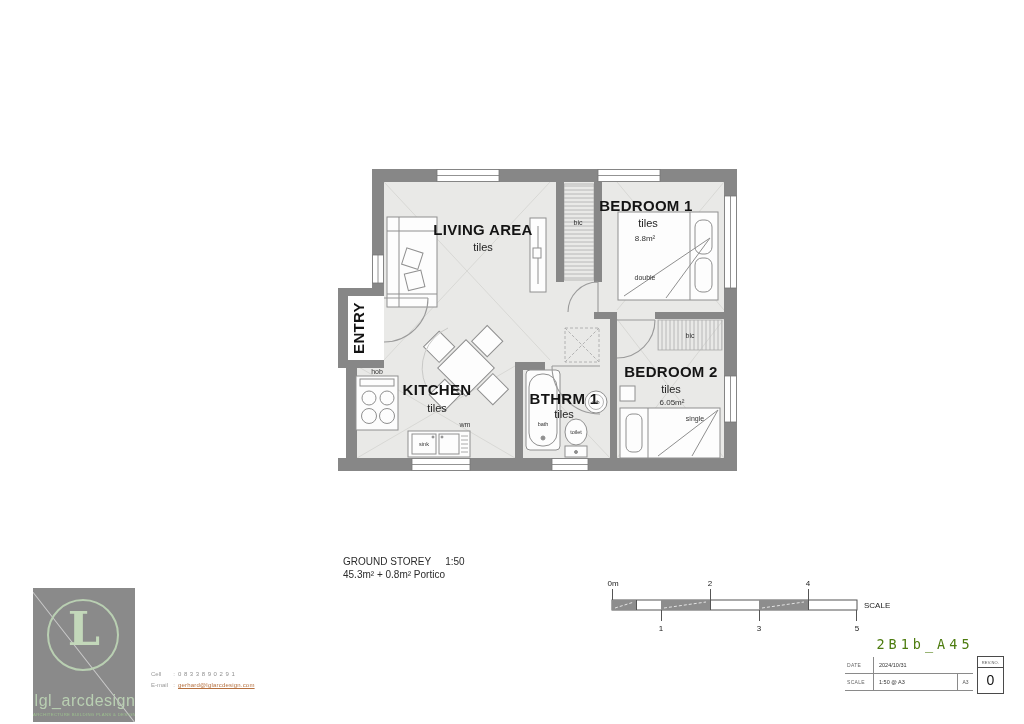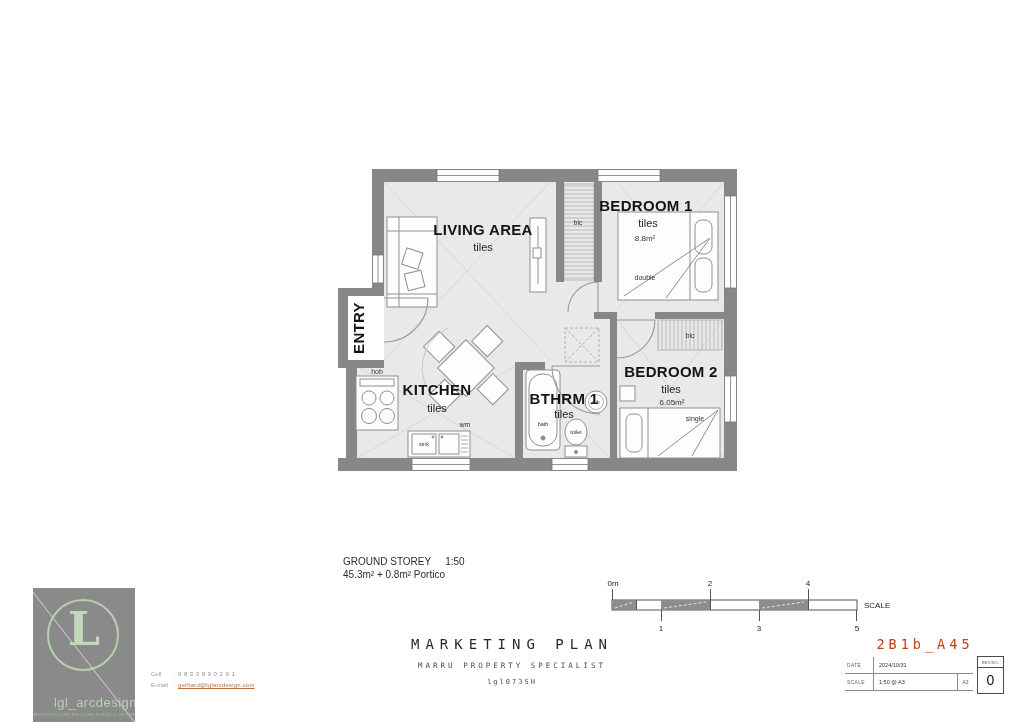--- a/index.html
+++ b/index.html
@@ -15,42 +15,42 @@
 
   .caption{position:absolute;left:343px;top:555px;font-size:10px;color:#2b2b2b;line-height:13px;}
   .caption .gap{display:inline-block;width:14px;}
 
   .titleblock{position:absolute;left:362px;top:636px;width:300px;text-align:center;color:#2a2a2a;}
   .tb-title{font-family:"DejaVu Sans Mono",monospace;font-size:14px;letter-spacing:6px;white-space:nowrap;}
   .tb-sub{margin-top:9px;font-family:"DejaVu Sans Mono",monospace;font-size:7.5px;letter-spacing:3px;color:#4a4a4a;white-space:nowrap;}
   .tb-code{margin-top:8px;font-family:"DejaVu Sans Mono",monospace;font-size:7px;letter-spacing:2px;color:#4a4a4a;}
 
   .sheetnum{position:absolute;left:859px;top:636px;width:132px;text-align:center;
-            font-family:"DejaVu Sans Mono",monospace;font-size:13.5px;letter-spacing:4px;color:#c2410c;white-space:nowrap;}
+            font-family:"DejaVu Sans Mono",monospace;font-size:13.5px;letter-spacing:4px;color:#4d7c0f;white-space:nowrap;}
 
   .itable{position:absolute;left:845px;top:657px;width:128px;font-size:5.5px;color:#333;}
   .itable .row{display:flex;align-items:stretch;height:16px;border-bottom:1px solid #8a8a8a;}
   .itable .lbl{width:26px;border-right:1px solid #8a8a8a;display:flex;align-items:center;
                padding-left:2px;color:#666;font-size:5px;letter-spacing:.3px;}
   .itable .val{display:flex;align-items:center;padding-left:5px;}
   .itable .paper{margin-left:auto;width:15px;border-left:1px solid #8a8a8a;display:flex;
                  align-items:center;justify-content:center;font-size:5px;color:#555;}
   .revbox{position:absolute;left:977px;top:656px;width:27px;height:38px;border:1.5px solid #4a4a4a;background:#fff;box-sizing:border-box;}
   .rev-h{height:10px;border-bottom:1px solid #4a4a4a;display:flex;align-items:center;justify-content:center;
          font-size:4px;letter-spacing:.2px;color:#555;}
   .rev-v{height:24px;display:flex;align-items:center;justify-content:center;font-size:14px;color:#111;}
 
   .logo{position:absolute;left:33px;top:588px;width:102px;height:134px;background:#8a8a8a;overflow:hidden;}
   .logo .diag{position:absolute;left:-5px;top:-3px;width:175px;height:1px;background:rgba(255,255,255,.55);
               transform:rotate(52deg);transform-origin:0 0;}
   .logo .ring{position:absolute;left:14px;top:11px;width:72px;height:72px;border:2px solid #b9cfb2;border-radius:50%;box-sizing:border-box;}
   .logo .mono{position:absolute;left:0;top:18px;width:102px;text-align:center;
               font-family:"DejaVu Serif",serif;font-weight:bold;font-size:46px;color:#c3d8ba;line-height:1;}
-  .logo .name{position:absolute;left:0;bottom:12px;width:104px;text-align:right;
-              font-size:13px;letter-spacing:.5px;color:#b9cfb2;white-space:nowrap;}
+  .logo .name{position:absolute;left:0;bottom:12px;width:104px;text-align:center;
+              font-size:16px;letter-spacing:.5px;color:#b9cfb2;white-space:nowrap;}
   .logo .tag{position:absolute;left:0;bottom:5px;width:102px;text-align:center;
              font-size:4.3px;letter-spacing:.3px;color:#9cc08e;white-space:nowrap;}
 
   .contact{position:absolute;left:151px;top:669px;font-size:6px;color:#9a9a9a;line-height:11px;}
   .contact .row{display:flex;align-items:baseline;}
   .contact .clbl{width:19px;}
   .contact .sep{width:8px;text-align:center;color:#9a9a9a;}
   .contact .cval{letter-spacing:2.6px;color:#8f8f8f;}
   .contact .email{color:#b5703f;text-decoration:underline;letter-spacing:.2px;cursor:pointer;}
 </style>
@@ -267,25 +267,20 @@
     </g>
   </svg>
 
   
   <div class="caption">
     <div><span>GROUND STOREY</span><span class="gap"></span><span>1:50</span></div>
     <div>45.3m² + 0.8m² Portico</div>
   </div>
 
   
-  <div class="titleblock">
-    <div class="tb-title">MARKETING PLAN</div>
-    <div class="tb-sub">MARRU PROPERTY SPECIALIST</div>
-    <div class="tb-code">lgl073SH</div>
-  </div>
 
   
   <div class="sheetnum">2B1b_A45</div>
 
   
   <div class="itable">
     <div class="row">
       <span class="lbl">DATE</span>
       <span class="val">2024/10/31</span>
     </div>

